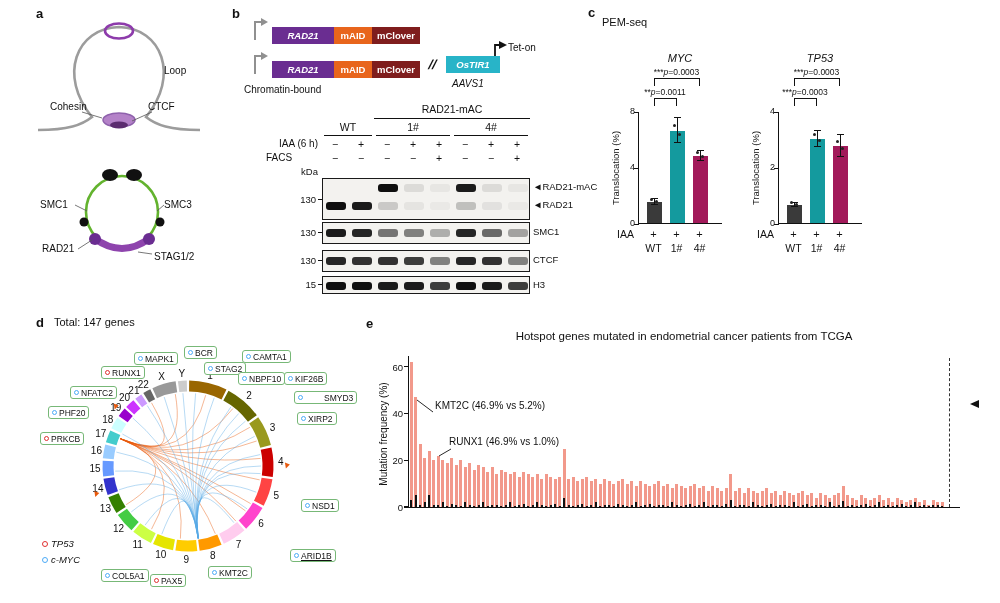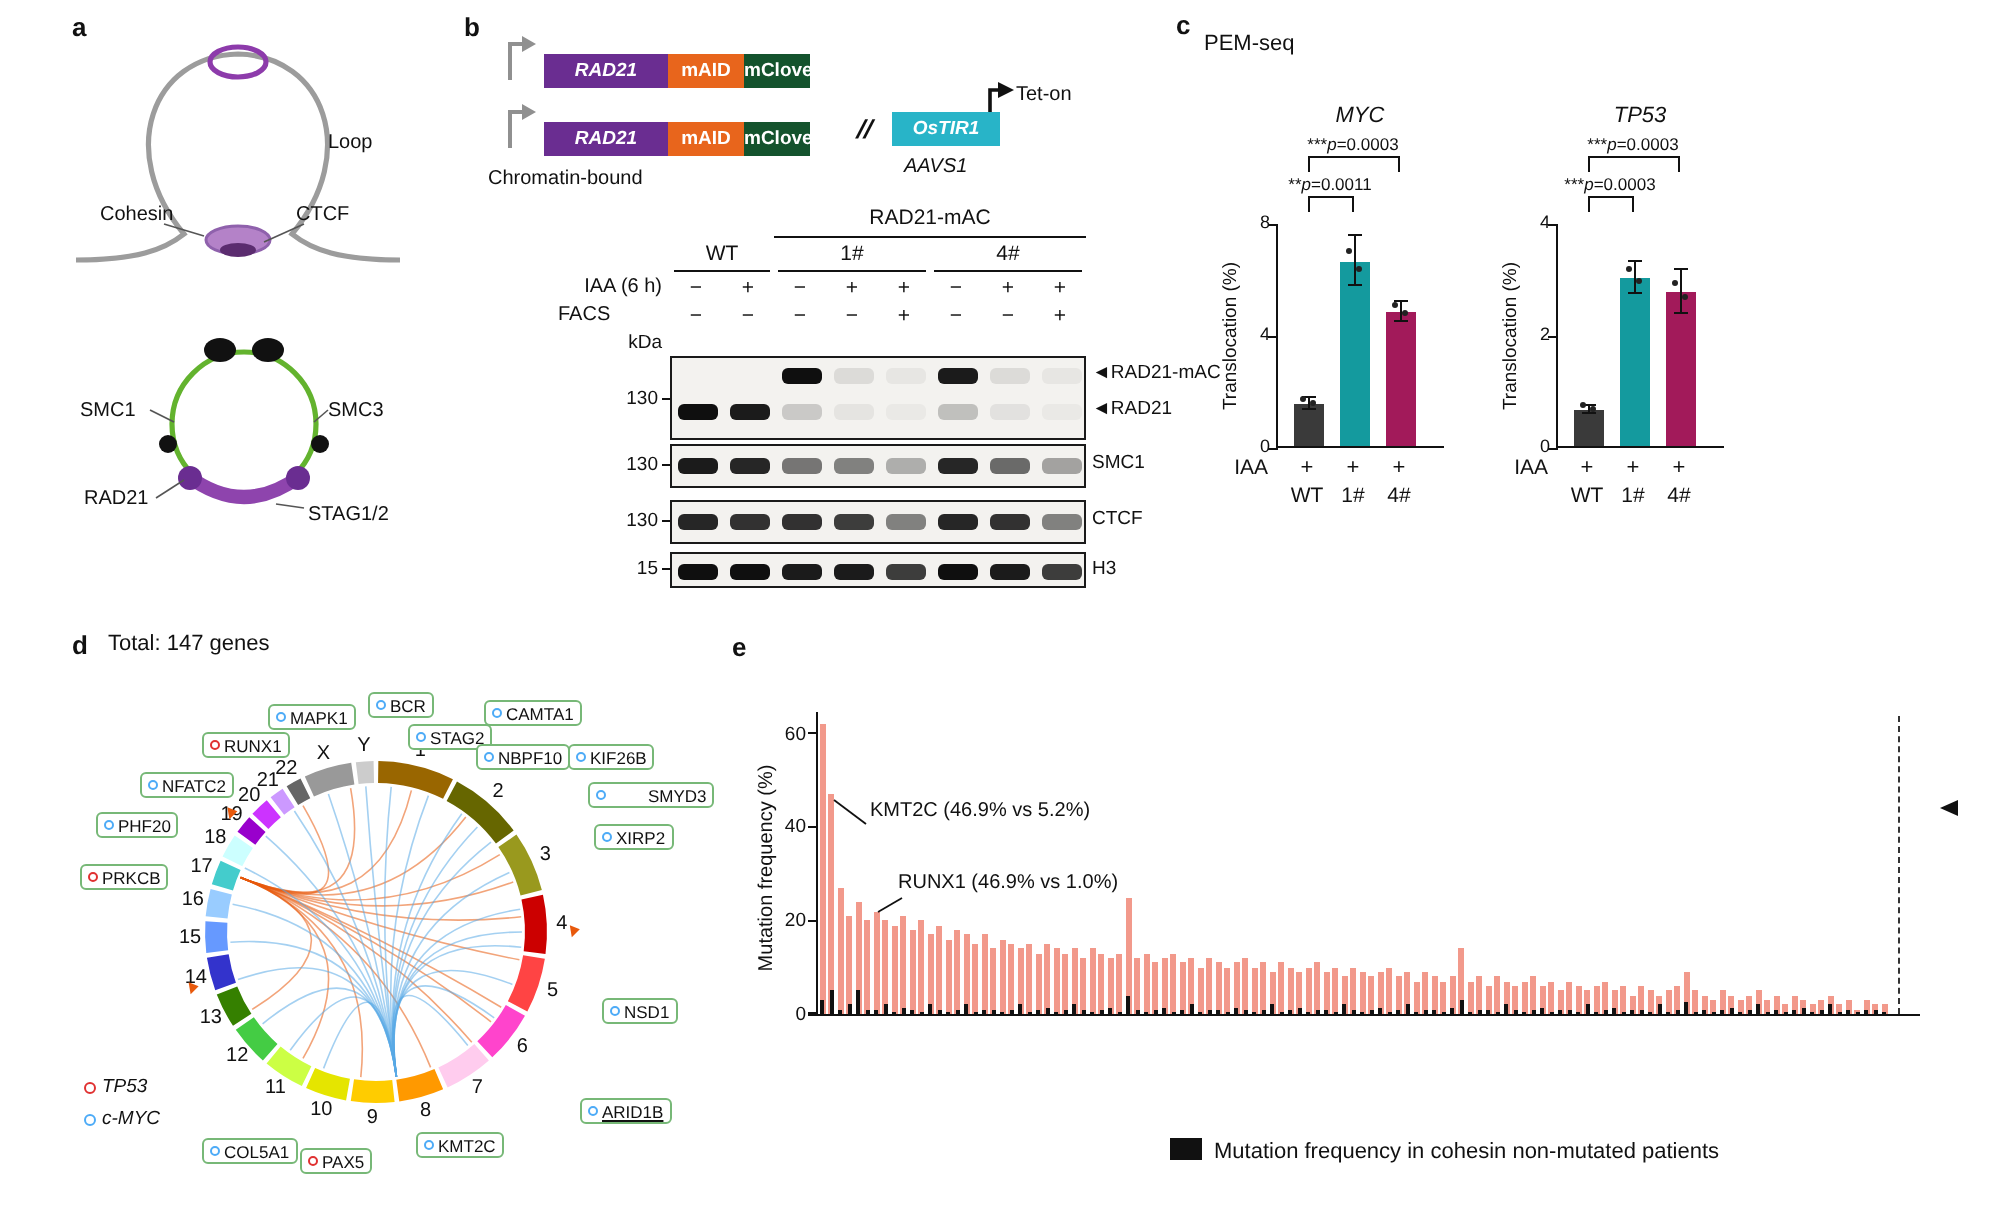--- a/index.html
+++ b/index.html
@@ -6,30 +6,30 @@
   html,body{width:1000px;height:603px}
   body{font-family:"Liberation Sans","DejaVu Sans",sans-serif;background:#fff;color:#111}
   .page{position:relative;width:1000px;height:603px;background:#fff;overflow:hidden}
   .plabel{position:absolute;font-weight:bold;font-size:13px}
   svg text{font-family:"Liberation Sans","DejaVu Sans",sans-serif;font-size:10px;fill:#111}
   
   .construct{position:absolute;display:flex;align-items:center}
   .gbox{height:17px;line-height:17px;color:#fff;font-size:9.5px;font-weight:bold;text-align:center}
   .g-rad21{width:62px;background:#6a2d91;font-style:italic}
   .g-maid{width:38px;background:#e8651c}
-  .g-mclover{width:33px;background:#14532d}
+  .g-mclover{width:48px;background:#7f1d1d}
   .g-ostir1{position:absolute;left:446px;top:56px;width:54px;height:17px;line-height:17px;background:#28b4c8;font-style:italic;color:#fff;text-align:center;font-size:9.5px;font-weight:bold}
   .prom{margin-right:2px;transform:translateY(-7px)}
   .slash{position:absolute;left:429px;top:57px;font-size:13px;font-weight:bold;transform:skewX(-18deg)}
   .b-teton{position:absolute;left:508px;top:42px;font-size:10px}
   .b-tetarrow{position:absolute;left:492px;top:38px}
   .b-aavs1{position:absolute;left:452px;top:78px;font-size:10px;font-style:italic}
   .b-chromatin{position:absolute;left:244px;top:84px;font-size:10px}
   
-  #blot{position:absolute;left:265px;top:100px;width:380px;height:200px}
+  #blot{position:absolute;left:252px;top:100px;width:380px;height:200px}
   .b-hdr{position:absolute;left:122px;top:3px;width:156px;text-align:center;font-size:10.5px}
   .b-hdrline{position:absolute;left:122px;top:18px;width:156px;border-top:1.2px solid #111}
   .b-group{position:absolute;top:21px;text-align:center;font-size:10.5px}
   .b-underline{position:absolute;top:35px;border-top:1.2px solid #111}
   .b-iaa{position:absolute;left:-12px;top:38px;width:78px;text-align:right;font-size:10px}
   .b-facs{position:absolute;left:14px;top:52px;width:52px;text-align:left;font-size:10px}
   .b-kda{position:absolute;left:40px;top:66px;width:26px;text-align:right;font-size:9.5px}
   .b-sign{position:absolute;width:16px;text-align:center;font-size:10.5px}
   .b-strip{position:absolute;left:70px;width:208px;background:#f3f2ef;border:1px solid #1a1a1a}
   .b-band{position:absolute;height:8px;border-radius:3px}
@@ -421,20 +421,21 @@
   <div class="d-legend" style="left:42px;top:538px">
     <span class="d-ring" id="ring-tp53" style="border-color: rgb(224, 49, 49);"></span>
     <span>TP53</span>
   </div>
   <div class="d-legend" style="left:42px;top:554px">
     <span class="d-ring" id="ring-myc" style="border-color: rgb(77, 171, 247);"></span>
     <span>c-MYC</span>
   </div>
 
   <div class="plabel" style="left:366px;top:316px">e</div>
+  <div class="e-title">Hotspot genes mutated in endometrial cancer patients from TCGA</div>
   <div class="e-ylabel">Mutation frequency (%)</div>
   <div id="e-plot">
       <div class="e-tick" style="bottom: -6px;">0</div>
       <div class="e-tickmark" style="bottom: -0.5px;"></div>
       <div class="e-tick" style="bottom: 40.7692px;">20</div>
       <div class="e-tickmark" style="bottom: 46.2692px;"></div>
       <div class="e-tick" style="bottom: 87.5385px;">40</div>
       <div class="e-tickmark" style="bottom: 93.0385px;"></div>
       <div class="e-tick" style="bottom: 134.308px;">60</div>
       <div class="e-tickmark" style="bottom: 139.808px;"></div>
@@ -678,23 +679,20 @@
       <div class="e-bar" style="left: 532.2px; width: 2.1px; height: 1.16923px; background: rgb(17, 17, 17); z-index: 2;"></div>
       <div class="e-dash"></div>
       <div class="e-annot" style="left: 26px; top: 44px;">KMT2C (46.9% vs 5.2%)</div>
       <div class="e-annot" style="left: 40px; top: 80px;">RUNX1 (46.9% vs 1.0%)</div>
       <svg class="e-lines">
         <line x1="24" y1="56" x2="8" y2="44" stroke="#111" stroke-width="0.9"></line>
         <line x1="42" y1="93" x2="30" y2="100" stroke="#111" stroke-width="0.9"></line>
       </svg>
     </div>
   <div class="e-arrow"></div>
-  <div class="e-legend" style="left:585px;top:569px">
-    <span class="e-sw" style="background: rgb(17, 17, 17);"></span><span>Mutation frequency in cohesin non-mutated patients</span>
-  </div>
 
 <div class="gene-label" style="left: 134px; top: 352px;">
       <span class="gene-dot" style="border-color: rgb(77, 171, 247);"></span>
       <span>MAPK1</span>
     </div>
     <div class="gene-label" style="left: 184px; top: 346px;">
       <span class="gene-dot" style="border-color: rgb(77, 171, 247);"></span>
       <span>BCR</span>
     </div>
     <div class="gene-label" style="left: 101px; top: 366px;">

